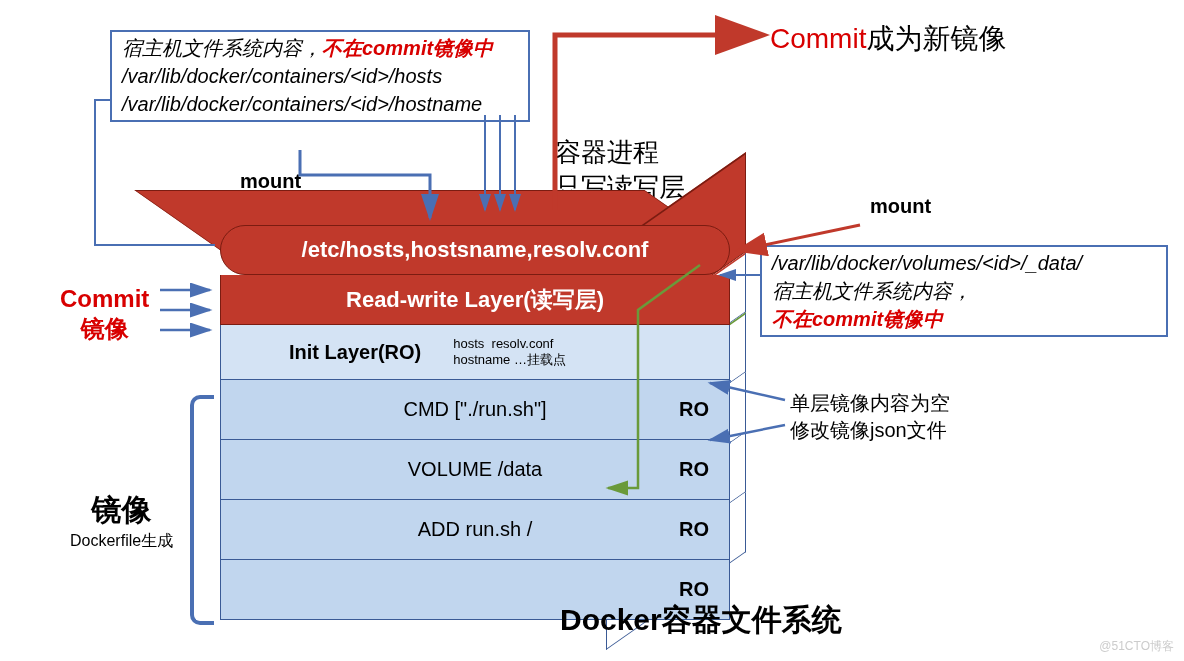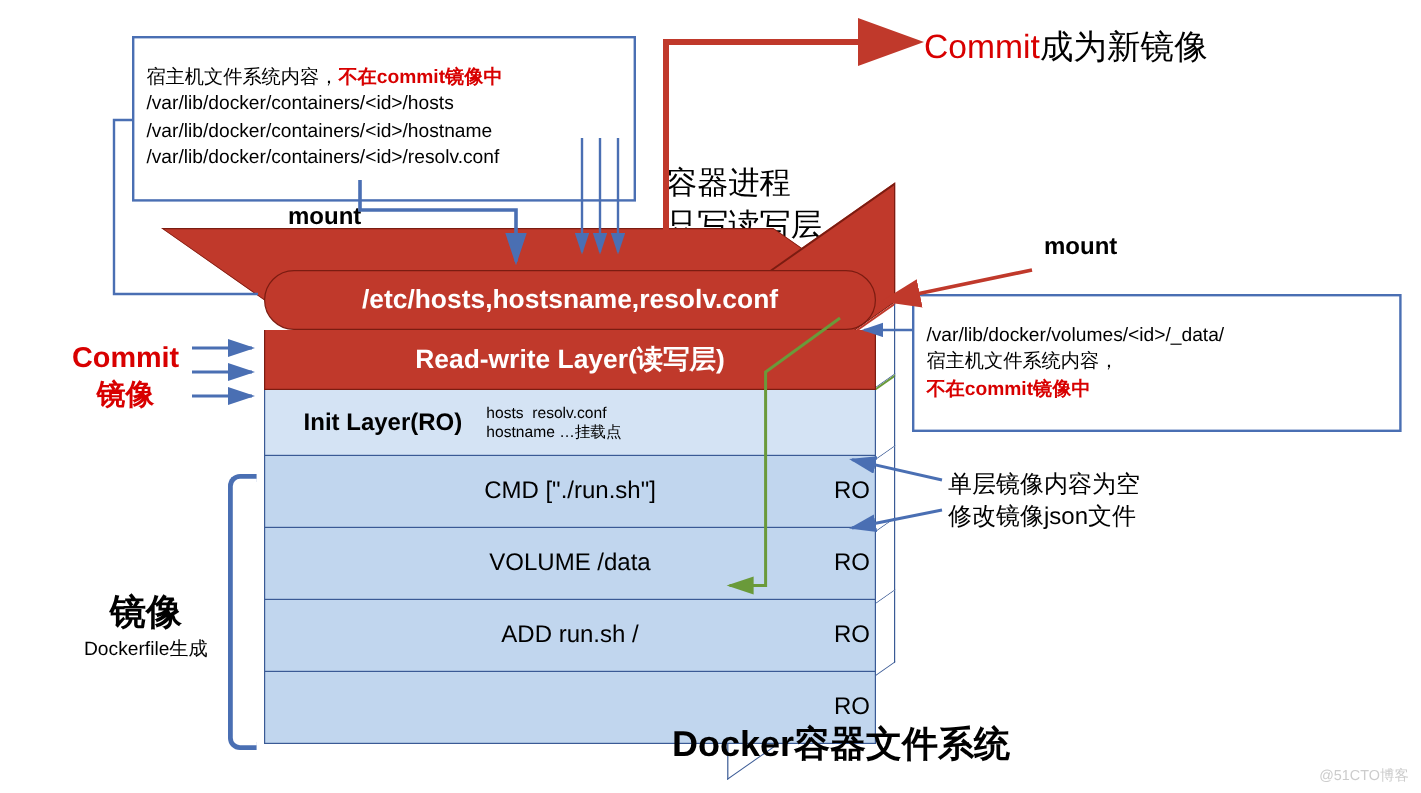--- a/index.html
+++ b/index.html
@@ -1,53 +1,52 @@
 <!DOCTYPE html>
 <html><head>
 <meta charset="utf-8">
 <style>
   * { box-sizing: border-box; margin: 0; padding: 0; }
   body { font-family: "Microsoft YaHei", Arial, sans-serif; width: 1184px; height: 661px; position: relative; background: #fff; }
   .abs { position: absolute; }
-  .box { border: 2px solid #4a6fb3; background: #fff; padding: 22px 10px; font-size: 16px; line-height: 1.4; }
+  .box { border: 2px solid #4a6fb3; background: #fff; padding: 2px 10px; font-size: 20px; line-height: 1.4; font-style: italic; }
   .box .red { color: #d80000; font-weight: bold; }
   .label { font-size: 20px; font-weight: bold; }
   .redlbl { color: #d80000; font-size: 24px; font-weight: bold; }
   .title { font-size: 30px; font-weight: bold; }
   .watermark { color: #ccc; font-size: 12px; margin-top: 48px; }
 
   
   .stack { position: absolute; left: 220px; top: 225px; width: 510px; }
   .top3d { position: absolute; left: 220px; top: 190px; width: 510px; height: 60px; background: #c0392b; transform: skewX(55deg); transform-origin: 0 100%; border: 1.5px solid #7b1c11; }
   .side3d { position: absolute; left: 606px; top: 250px; width: 140px; height: 380px; transform: skewY(-35deg); transform-origin: 0 0; }
   .side3d .srow { border: 1.5px solid #3a5a95; border-top: none; height: 60px; background: #fff; }
   .side3d .srow:first-child { border-top: 2px solid #c0392b; height: 100px; }
   .side3d .sep { border-top: 2px solid #c0392b; }
   .side3d .sepg { border-top: 2px solid #6a9a3a; }
 
   .layer { height: 60px; border: 1.5px solid #3a5a95; border-top: none; display: flex; align-items: center; justify-content: center; font-size: 20px; position: relative; }
   .layer:first-child { border-top: 1.5px solid #3a5a95; }
-  .layer .ro { position: absolute; right: 4px; font-size: 20px; }
+  .layer .ro { position: absolute; right: 20px; font-size: 20px; font-weight: bold; }
   .lred { background: #c0392b; color: #fff; font-weight: bold; font-size: 22px; border-color: #7b1c11 !important; }
   .llblue { background: #d4e3f4; }
   .lblue { background: #c1d6ee; }
   .small { font-size: 13px; line-height: 1.2; text-align: left; }
 
   .sidetxt { position: absolute; transform: rotate(-33deg); font-size: 18px; font-style: italic; }
   svg { overflow: visible; }
   .bracket { border-left: 4px solid #4a6fb3; border-top: 4px solid #4a6fb3; border-bottom: 4px solid #4a6fb3; border-radius: 10px 0 0 10px; }
 </style>
 </head>
 <body>
 
 <div class="abs box" style="left:110px; top:30px; width:420px;">
   <div><span>宿主机文件系统内容，</span><span class="red">不在commit镜像中</span></div>
   <div>/var/lib/docker/containers/&lt;id&gt;/hosts</div>
   <div>/var/lib/docker/containers/&lt;id&gt;/hostname</div>
-  <div>/var/lib/docker/containers/&lt;id&gt;/resolv.conf</div>
 </div>
 <div class="abs label" style="left:240px; top:170px;">mount</div>
 
 <div class="abs" style="left:770px; top:20px; font-size:28px; font-weight:normal;">
   <span style="color:#d80000;">Commit</span><span>成为新镜像</span>
 </div>
 
 <div class="abs" style="left:555px; top:135px; font-size:26px;">
   <div>容器进程</div>
   <div>只写读写层</div>
@@ -76,23 +75,23 @@
 <div class="sidetxt" style="left:650px; top:445px; color:#c07a2a; font-weight:bold;">json</div>
 <div class="sidetxt" style="left:640px; top:510px;">/run.sh</div>
 
 <div class="stack">
   <div class="layer lred" style="height:50px;border-radius:25px;">
       <span>/etc/hosts,hostsname,resolv.conf</span>
     </div>
   <div class="layer lred" style="height:50px;text-align:center;">
       <span>Read-write Layer(读写层)</span>
     </div>
-  <div class="layer llblue" style="height:55px; justify-content:flex-start; padding-left:32px; gap:12px;">
+  <div class="layer llblue" style="height:55px; justify-content:flex-start; padding-left:68px; gap:12px;">
     <b>Init Layer(RO)</b>
-    <div class="small" style="margin-left:8px;">
+    <div class="small" style="margin-left:20px;">
       <div><span>hosts</span>&nbsp;&nbsp;<span>resolv.conf</span></div>
       <div>hostname …挂载点</div>
     </div>
   </div>
   <div class="layer lblue">
       <span>CMD ["./run.sh"]</span>
       <span class="ro">RO</span>
     </div>
   <div class="layer lblue">
       <span>VOLUME /data</span>

